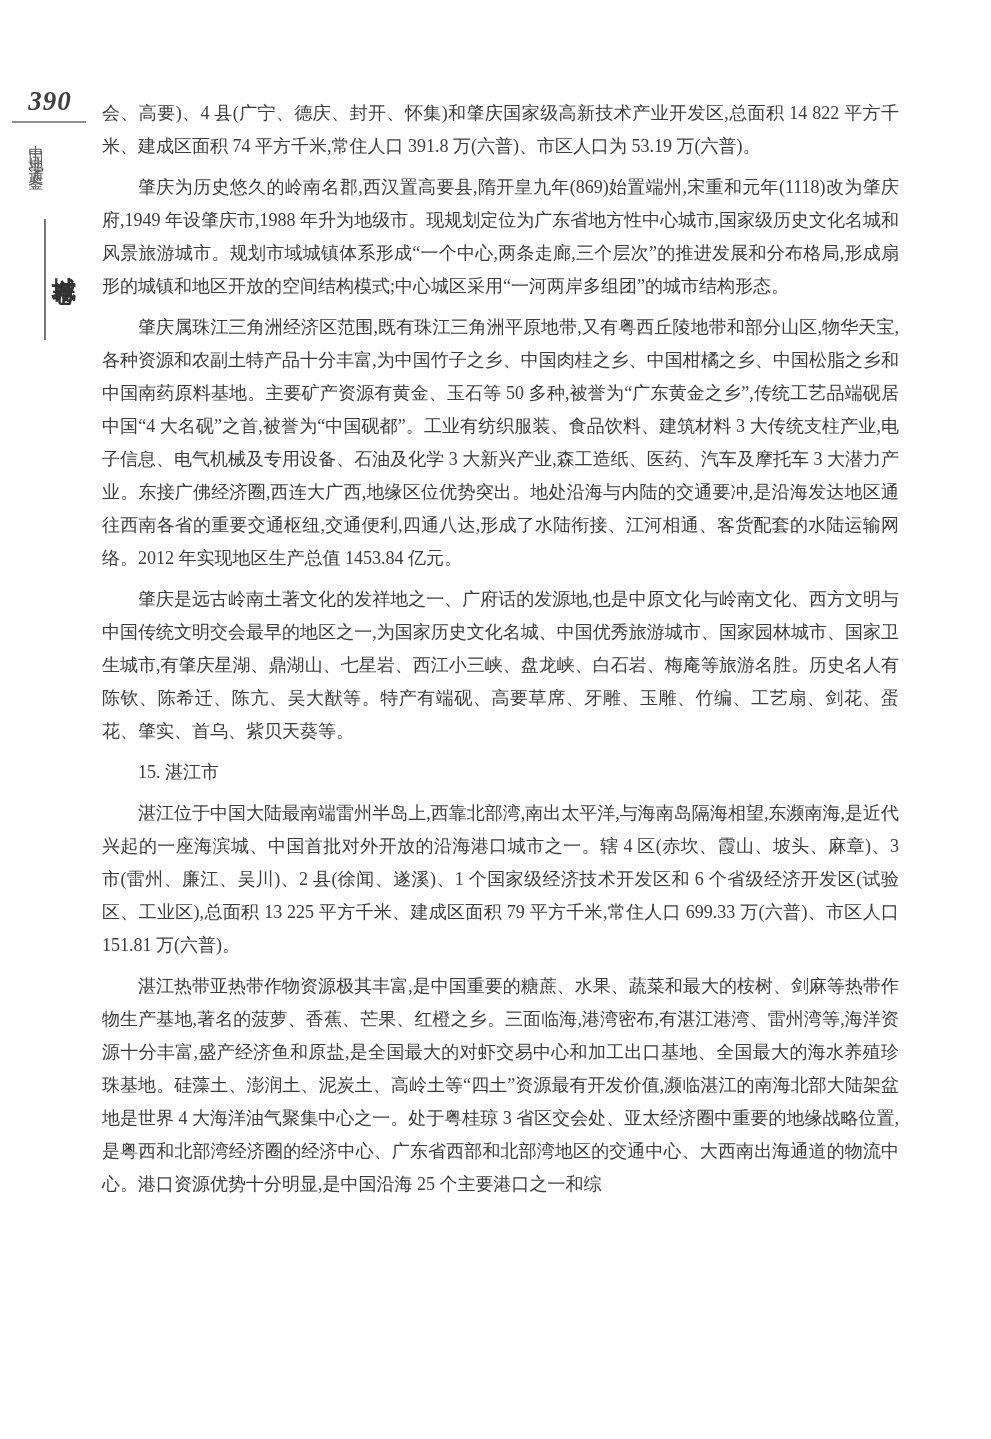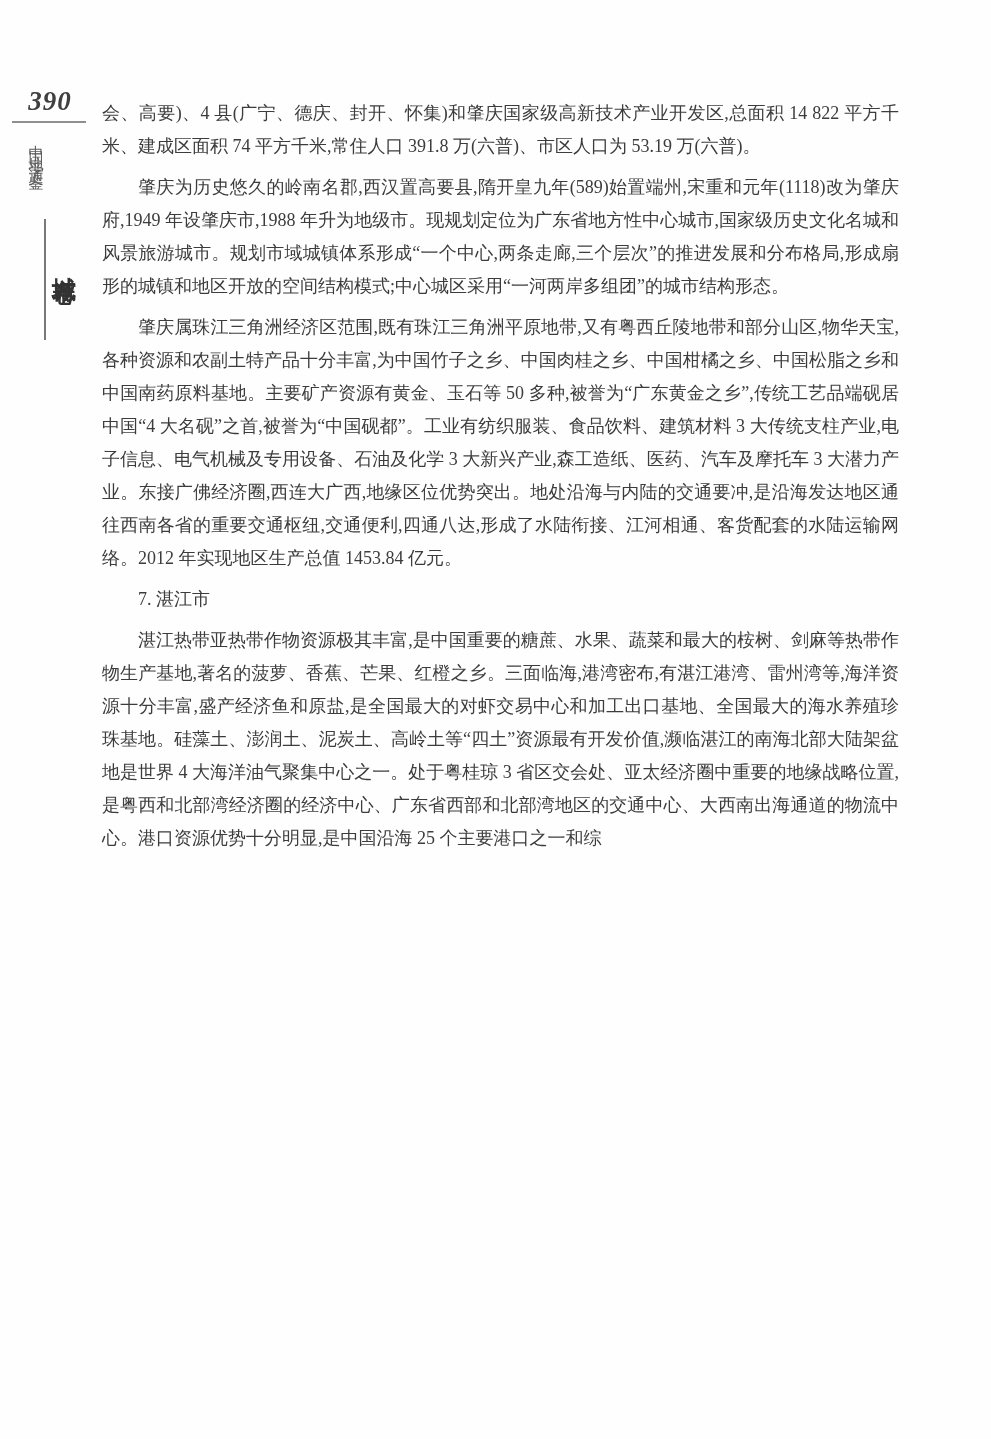--- a/index.html
+++ b/index.html
@@ -93,18 +93,20 @@
 
 <div class="page">
   <div class="page-number">390</div>
   <div class="page-number-rule"></div>
   <div class="series-title">中国地学通鉴</div>
   <div class="v-rule"></div>
   <div class="volume-label">城市卷</div>
 
   <div class="body-text" id="body-text">
       <p class="continuation">会、高要)、4 县(广宁、德庆、封开、怀集)和肇庆国家级高新技术产业开发区,总面积 14 822 平方千米、建成区面积 74 平方千米,常住人口 391.8 万(六普)、市区人口为 53.19 万(六普)。</p>
-      <p class="indent">肇庆为历史悠久的岭南名郡,西汉置高要县,隋开皇九年(589)始置端州,宋重和元年(1118)改为肇庆府,1949 年设肇庆市,1988 年升为地级市。现规划定位为广东省地方性中心城市,国家级历史文化名城和风景旅游城市。规划市域城镇体系形成“一个中心,两条走廊,三个层次”的推进发展和分布格局,形成扇形的城镇和地区开放的空间结构模式;中心城区采用“一河两岸多组团”的城市结构形态。</p>
+      <p class="indent">肇庆为历史悠久的岭南名郡,西汉置高要县,隋开皇九年(869)始置端州,宋重和元年(1118)改为肇庆府,1949 年设肇庆市,1988 年升为地级市。现规划定位为广东省地方性中心城市,国家级历史文化名城和风景旅游城市。规划市域城镇体系形成“一个中心,两条走廊,三个层次”的推进发展和分布格局,形成扇形的城镇和地区开放的空间结构模式;中心城区采用“一河两岸多组团”的城市结构形态。</p>
       <p class="indent">肇庆属珠江三角洲经济区范围,既有珠江三角洲平原地带,又有粤西丘陵地带和部分山区,物华天宝,各种资源和农副土特产品十分丰富,为中国竹子之乡、中国肉桂之乡、中国柑橘之乡、中国松脂之乡和中国南药原料基地。主要矿产资源有黄金、玉石等 50 多种,被誉为“广东黄金之乡”,传统工艺品端砚居中国“4 大名砚”之首,被誉为“中国砚都”。工业有纺织服装、食品饮料、建筑材料 3 大传统支柱产业,电子信息、电气机械及专用设备、石油及化学 3 大新兴产业,森工造纸、医药、汽车及摩托车 3 大潜力产业。东接广佛经济圈,西连大广西,地缘区位优势突出。地处沿海与内陆的交通要冲,是沿海发达地区通往西南各省的重要交通枢纽,交通便利,四通八达,形成了水陆衔接、江河相通、客货配套的水陆运输网络。2012 年实现地区生产总值 1453.84 亿元。</p>
-      <p class="heading">7. 湛江市</p>
+      <p class="indent">肇庆是远古岭南土著文化的发祥地之一、广府话的发源地,也是中原文化与岭南文化、西方文明与中国传统文明交会最早的地区之一,为国家历史文化名城、中国优秀旅游城市、国家园林城市、国家卫生城市,有肇庆星湖、鼎湖山、七星岩、西江小三峡、盘龙峡、白石岩、梅庵等旅游名胜。历史名人有陈钦、陈希迁、陈亢、吴大猷等。特产有端砚、高要草席、牙雕、玉雕、竹编、工艺扇、剑花、蛋花、肇实、首乌、紫贝天葵等。</p>
+      <p class="heading">15. 湛江市</p>
+      <p class="indent">湛江位于中国大陆最南端雷州半岛上,西靠北部湾,南出太平洋,与海南岛隔海相望,东濒南海,是近代兴起的一座海滨城、中国首批对外开放的沿海港口城市之一。辖 4 区(赤坎、霞山、坡头、麻章)、3 市(雷州、廉江、吴川)、2 县(徐闻、遂溪)、1 个国家级经济技术开发区和 6 个省级经济开发区(试验区、工业区),总面积 13 225 平方千米、建成区面积 79 平方千米,常住人口 699.33 万(六普)、市区人口 151.81 万(六普)。</p>
       <p class="indent">湛江热带亚热带作物资源极其丰富,是中国重要的糖蔗、水果、蔬菜和最大的桉树、剑麻等热带作物生产基地,著名的菠萝、香蕉、芒果、红橙之乡。三面临海,港湾密布,有湛江港湾、雷州湾等,海洋资源十分丰富,盛产经济鱼和原盐,是全国最大的对虾交易中心和加工出口基地、全国最大的海水养殖珍珠基地。硅藻土、澎润土、泥炭土、高岭土等“四土”资源最有开发价值,濒临湛江的南海北部大陆架盆地是世界 4 大海洋油气聚集中心之一。处于粤桂琼 3 省区交会处、亚太经济圈中重要的地缘战略位置,是粤西和北部湾经济圈的经济中心、广东省西部和北部湾地区的交通中心、大西南出海通道的物流中心。港口资源优势十分明显,是中国沿海 25 个主要港口之一和综</p>
     </div>
 </div>
 
 </body></html>

